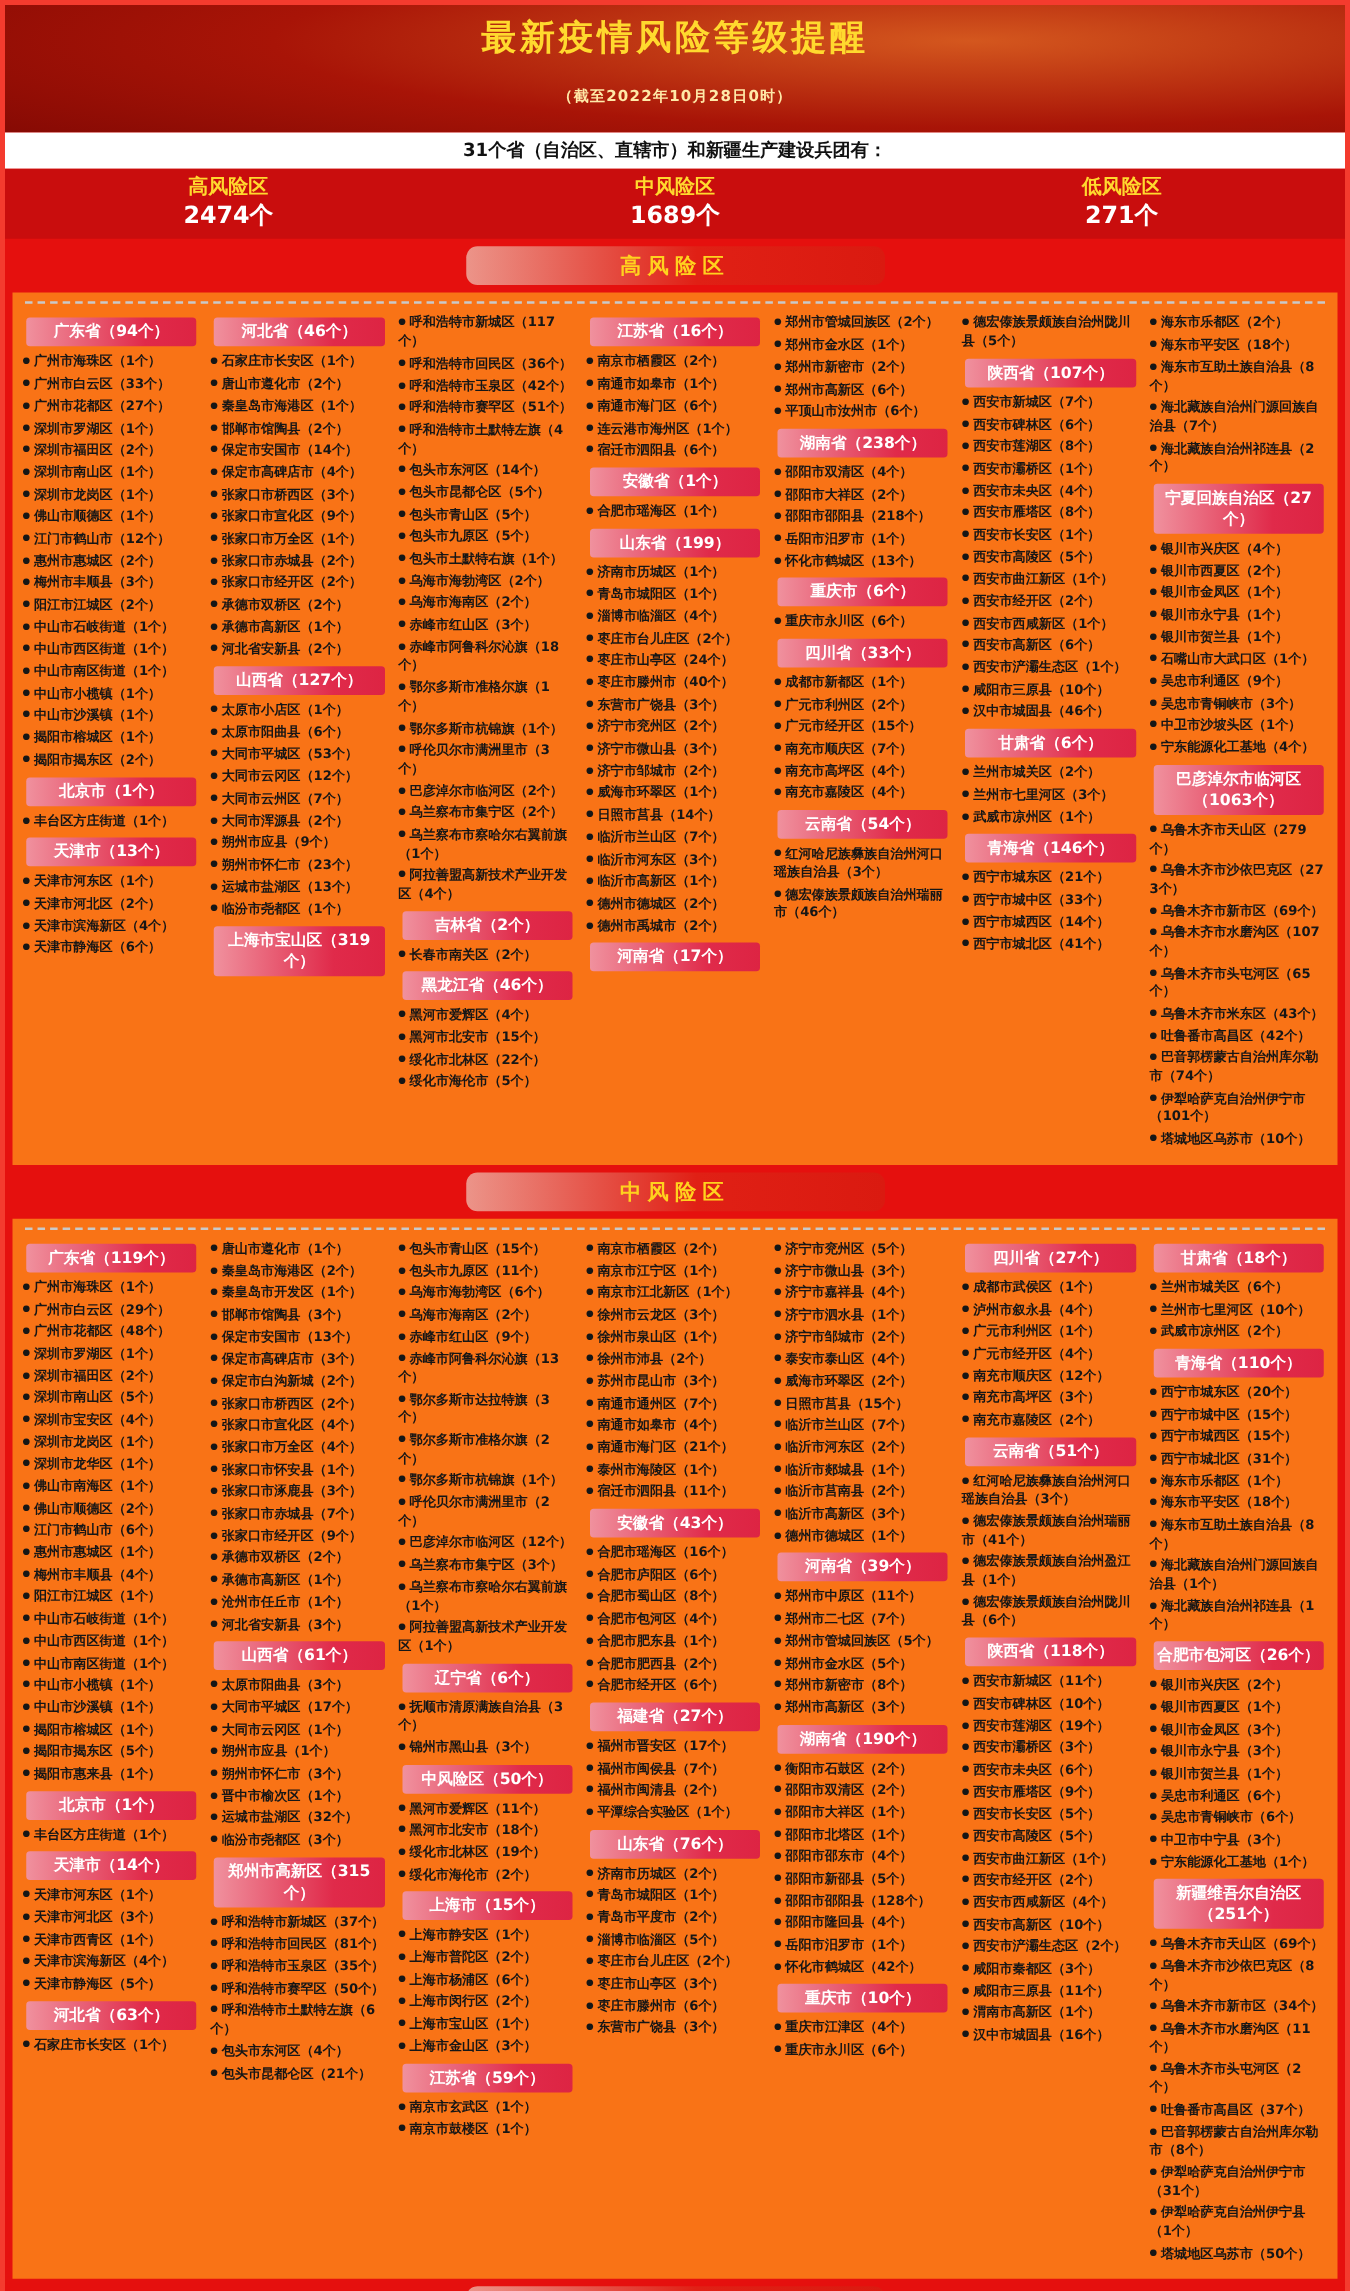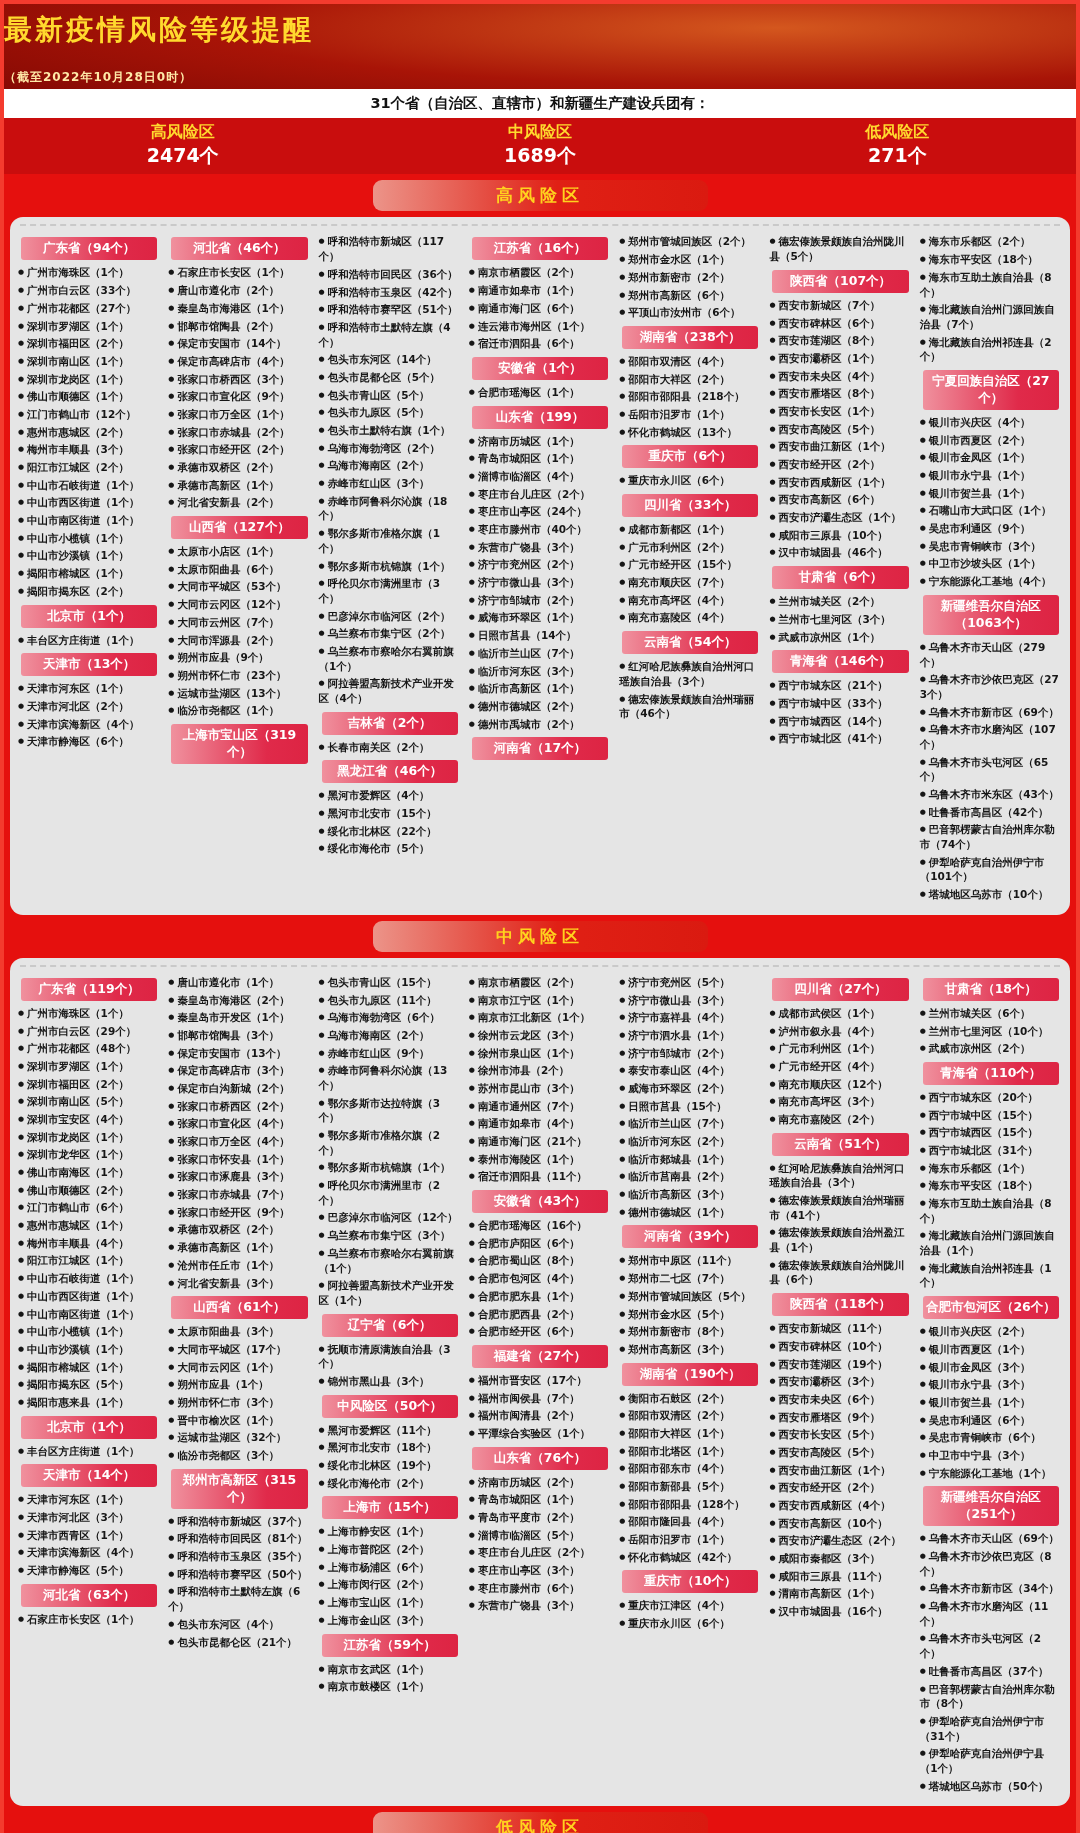--- a/index.html
+++ b/index.html
@@ -1,35 +1,35 @@
 <!DOCTYPE html>
 <html><head>
 <meta charset="utf-8">
 <style>
   html,body{margin:0;padding:0;}
   body{width:1080px;background:#e5100e;font-family:"DejaVu Sans","Liberation Sans",sans-serif;}
   .page{background:#e5100e;padding:0 0 12px 0;border:4px solid #f43b2e;box-sizing:border-box;}
 
   
   .hdr{background:radial-gradient(130% 170% at 72% 28%, #d4571e 0%, #a81407 40%, #7d0703 78%, #650302 100%);
-       padding:7px 0 3px;}
+       text-align:center;padding:7px 0 20px;}
   .hdr-title{font-size:28px;font-weight:bold;color:#ffd92e;letter-spacing:3px;}
   .hdr-sub{font-size:12px;font-weight:bold;color:#ffe9a8;margin-top:20px;letter-spacing:1px;}
   .intro{background:#ffffff;text-align:center;font-weight:bold;font-size:14.5px;color:#111;padding:5px 12px;}
   .stats{display:flex;background:#c90d0d;padding:4px 0 7px;}
   .stat{flex:1;text-align:center;line-height:1.3;}
   .stat-label{color:#ffd92e;font-weight:bold;font-size:16px;}
   .stat-count{color:#ffffff;font-weight:bold;font-size:19px;}
 
   
   .band{padding:6px 0;}
   .pill{width:335px;margin:0 auto;text-align:center;
         background:linear-gradient(90deg,#ec9489 0%,#e02015 55%,#da1a10 100%);
         color:#ffd21e;font-weight:bold;font-size:17px;padding:4px 0;border-radius:9px;letter-spacing:5px;}
-  .panel{background:#e5e5e5;margin:0 6px;padding:4px 8px 10px;border-radius:13px;}
+  .panel{background:#f97316;margin:0 6px;padding:4px 8px 10px;border-radius:0;}
   .dash{border-top:2px dashed #c9c9c9;margin:3px 2px 5px;}
   .cols{display:flex;gap:8px;align-items:flex-start;}
   .col{flex:1;min-width:0;}
   .phdr{background:linear-gradient(90deg,#f0919e 0%,#e02a4a 70%,#dd2443 100%);
         color:#ffffff;font-weight:bold;font-size:12.5px;text-align:center;
         padding:3px 0;border-radius:3px;margin:6px 3px 5px;}
   .item{font-size:10.5px;font-weight:bold;color:#161616;line-height:1.4;margin:3px 0;word-break:break-all;}
   .item .b{font-size:7px;vertical-align:2px;margin-right:3px;}
 </style>
 </head>
@@ -246,21 +246,21 @@
             <div class="item"><span class="b">●</span>银川市兴庆区（4个）</div>
             <div class="item"><span class="b">●</span>银川市西夏区（2个）</div>
             <div class="item"><span class="b">●</span>银川市金凤区（1个）</div>
             <div class="item"><span class="b">●</span>银川市永宁县（1个）</div>
             <div class="item"><span class="b">●</span>银川市贺兰县（1个）</div>
             <div class="item"><span class="b">●</span>石嘴山市大武口区（1个）</div>
             <div class="item"><span class="b">●</span>吴忠市利通区（9个）</div>
             <div class="item"><span class="b">●</span>吴忠市青铜峡市（3个）</div>
             <div class="item"><span class="b">●</span>中卫市沙坡头区（1个）</div>
             <div class="item"><span class="b">●</span>宁东能源化工基地（4个）</div>
-            <div class="phdr">新疆维吾尔自治区（1063个）</div>
+            <div class="phdr">巴彦淖尔市临河区（1063个）</div>
             <div class="item"><span class="b">●</span>乌鲁木齐市天山区（279个）</div>
             <div class="item"><span class="b">●</span>乌鲁木齐市沙依巴克区（273个）</div>
             <div class="item"><span class="b">●</span>乌鲁木齐市新市区（69个）</div>
             <div class="item"><span class="b">●</span>乌鲁木齐市水磨沟区（107个）</div>
             <div class="item"><span class="b">●</span>乌鲁木齐市头屯河区（65个）</div>
             <div class="item"><span class="b">●</span>乌鲁木齐市米东区（43个）</div>
             <div class="item"><span class="b">●</span>吐鲁番市高昌区（42个）</div>
             <div class="item"><span class="b">●</span>巴音郭楞蒙古自治州库尔勒市（74个）</div>
             <div class="item"><span class="b">●</span>伊犁哈萨克自治州伊宁市（101个）</div>
             <div class="item"><span class="b">●</span>塔城地区乌苏市（10个）</div>

